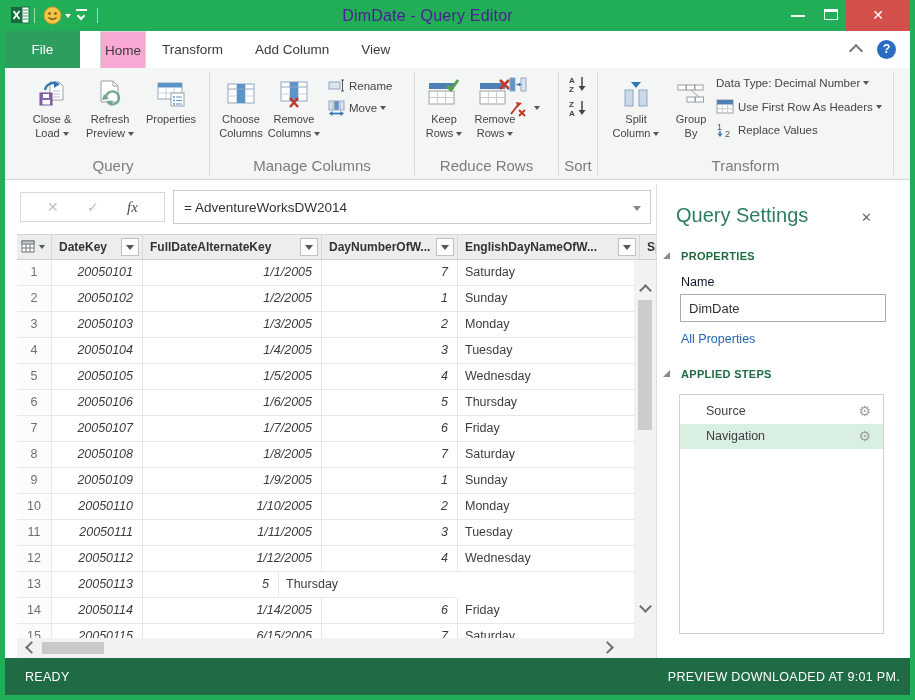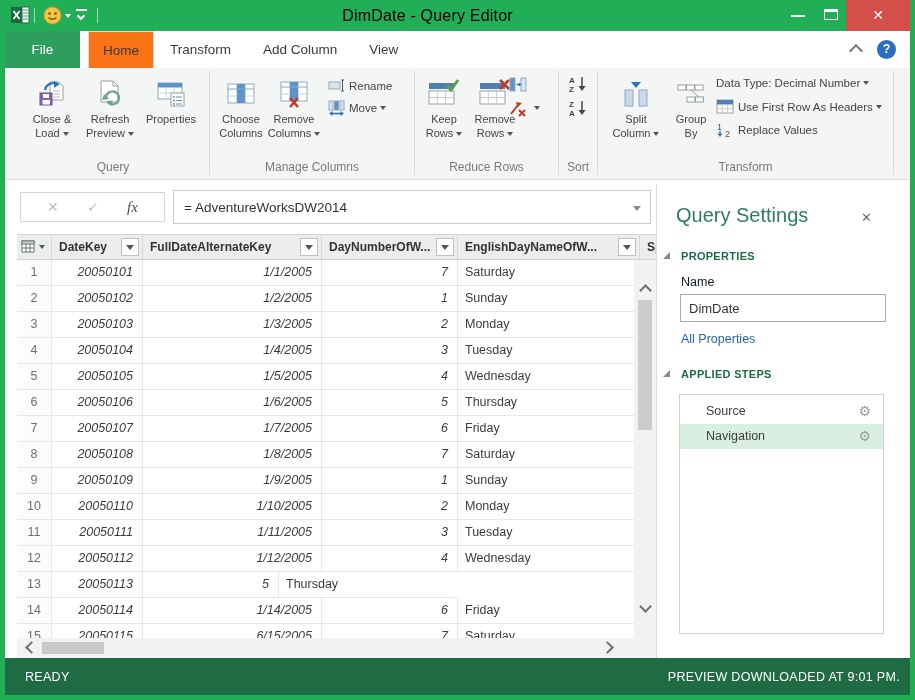--- a/index.html
+++ b/index.html
@@ -2,52 +2,52 @@
 <html><head>
 <meta charset="utf-8">
 <style>
   html,body{margin:0;padding:0;background:#555;}
   *{box-sizing:border-box;font-family:"Liberation Sans","DejaVu Sans",sans-serif;}
   .window{position:relative;width:915px;height:700px;background:#22AD57;overflow:hidden;}
 
   
   .titlebar{position:absolute;left:0;top:0;width:915px;height:31px;background:#22AD57;}
   .tb-title{position:absolute;left:0;right:60px;top:0;height:19px;line-height:31px;text-align:center;
-            color:#000000;font-size:16px;letter-spacing:.2px;}
+            color:#4c1d95;font-size:16px;letter-spacing:.2px;}
   .tb-sep{position:absolute;top:8px;width:1px;height:15px;background:rgba(255,255,255,.55);}
   .excel-logo{position:absolute;left:10px;top:5px;}
   .smiley{position:absolute;left:43px;top:6px;}
   .tb-caret{width:0;height:0;border-left:3.5px solid transparent;border-right:3.5px solid transparent;
             border-top:4px solid #fff;position:absolute;}
   .qat-icon{position:absolute;left:76px;top:9px;width:12px;height:13px;}
   .qat-icon .bar{position:absolute;left:0;top:0;width:11px;height:2px;background:#fff;}
   .qat-icon .chv{position:absolute;left:2px;top:4px;width:6px;height:6px;border-style:solid;
                  border-width:0 0 2px 2px;border-color:#fff;transform:rotate(-45deg);}
   .btn-min{position:absolute;left:783px;top:0;width:30px;height:31px;}
   .btn-min i{position:absolute;left:8px;top:15px;width:14px;height:2px;background:#F4FBF6;}
   .btn-max{position:absolute;left:816px;top:0;width:30px;height:31px;}
   .btn-max i{position:absolute;left:8px;top:9px;width:14px;height:11px;border:1px solid #F4FBF6;border-top:3px solid #F4FBF6;}
   .btn-close{position:absolute;left:846px;top:0;width:64px;height:31px;background:#D3504A;color:#fff;
              text-align:center;line-height:30px;font-size:14px;}
 
   
   .tabstrip{position:absolute;left:5px;top:31px;width:905px;height:37px;background:#FFFFFF;display:flex;}
   .tab-file{width:75px;height:37px;background:#2E9E5F;color:#fff;text-align:center;line-height:37px;font-size:13.5px;}
   .tab{height:37px;line-height:37px;padding:0 16px;font-size:13.5px;color:#3b3b3b;}
-  .tab.selected{background:#f97316;border:1px solid #D8DAD9;border-bottom:none;padding:0 14px;margin-left:8px;}
+  .tab.selected{background:#f9a8d4;border:1px solid #D8DAD9;border-bottom:none;padding:0 4px;margin-left:20px;}
   .ribbon-collapse{position:absolute;left:851px;top:46px;width:10px;height:10px;border-style:solid;
                    border-width:2px 2px 0 0;border-color:#777;transform:rotate(-45deg);}
   .help-btn{position:absolute;left:877px;top:40px;width:19px;height:19px;border-radius:50%;background:#2A6CC4;
             color:#fff;font-size:12.5px;font-weight:bold;text-align:center;line-height:19px;}
 
   
   .ribbon{position:absolute;left:5px;top:68px;width:905px;height:112px;background:#F4F5F5;border-bottom:1px solid #DADCDB;}
   .rgroup{position:absolute;top:0;height:111px;}
   .gsep{position:absolute;top:3px;width:1px;height:104px;background:#D9DBDA;}
-  .grouplabel{position:absolute;bottom:5px;left:0;right:0;text-align:center;font-size:12px;color:#7A7D7C;}
+  .grouplabel{position:absolute;bottom:5px;left:0;right:0;text-align:center;font-size:15px;color:#7A7D7C;}
   .bigrow{display:flex;padding:6px 0 0 6px;}
   .big{display:flex;flex-direction:column;align-items:center;padding-top:2px;}
   .big .icn{height:36px;display:flex;align-items:center;}
   .big .lbl{font-size:11px;color:#444;line-height:14px;text-align:center;white-space:nowrap;}
   .caret{display:inline-block;width:0;height:0;border-left:3.5px solid transparent;border-right:3.5px solid transparent;
          border-top:4px solid #555;margin-left:3px;vertical-align:middle;}
   .smallbtn{position:absolute;display:flex;align-items:center;font-size:11.5px;color:#444;white-space:nowrap;}
   .smallbtn svg{margin-right:4px;}
   .ribbon-more{position:absolute;left:894px;top:115px;width:0;height:0;border-top:5px solid transparent;
                border-bottom:5px solid transparent;border-left:6px solid #333;}

